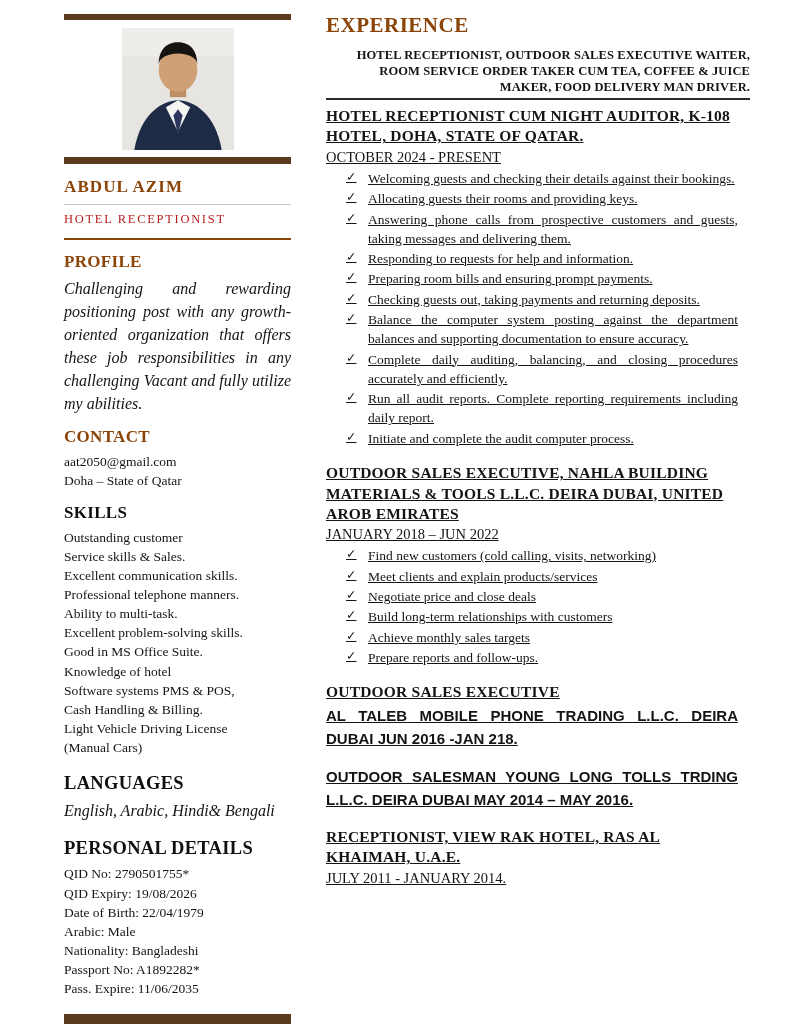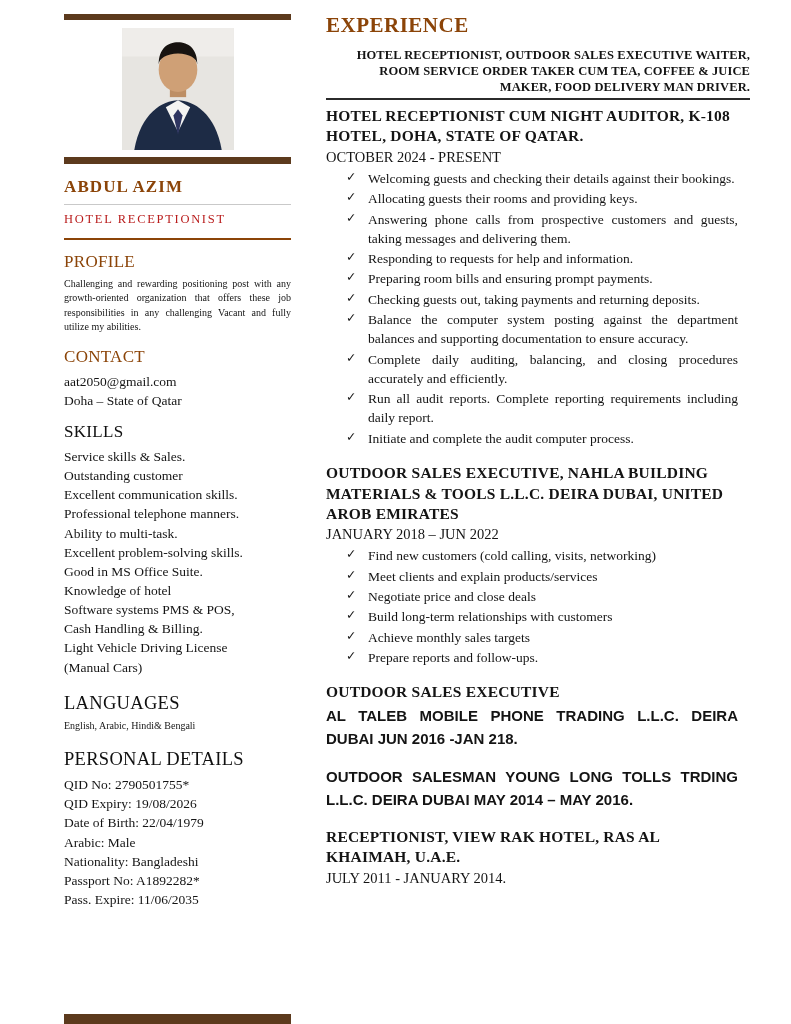--- a/index.html
+++ b/index.html
@@ -18,34 +18,34 @@
   .sidebar { position: absolute; left: 64px; top: 14px; width: 227px; }
   .bar { background: #5c3a1d; }
   .top-bar { height: 6px; }
   .photo { width: 112px; height: 122px; margin: 8px auto 7px auto; background: #dededc; overflow: hidden; }
   .photo svg { display: block; width: 100%; height: 100%; }
   .mid-bar { height: 7px; }
   .name { color: #8b4408; font-size: 17px; font-weight: bold; letter-spacing: 1.1px; margin: 13px 0 0 0; }
   .thin-rule { border: none; border-top: 1px solid #c9c9c9; margin: 7px 0; }
   .role { color: #b91c1c; font-size: 12.5px; letter-spacing: 1.7px; }
   .accent-rule { border: none; border-top: 2px solid #8b4408; margin: 11px 0 0 0; }
-  .s-head { font-size: 17px; font-weight: normal; margin: 12px 0 5px 0; letter-spacing: 0.3px; }
+  .s-head { font-size: 17px; font-weight: bold; margin: 12px 0 5px 0; letter-spacing: 0.3px; }
   .s-head.accent { color: #8b4408; }
   .s-head.dark { color: #101010; }
   .s-head.big { font-size: 18.5px; margin-top: 16px; }
-  .s-text { font-size: 10px; line-height: 1.44; margin: 0 0 2px 0; text-align: justify; }
+  .s-text { font-size: 16px; line-height: 1.44; margin: 0 0 2px 0; text-align: justify; font-style: italic; }
   .s-list .line { font-size: 13.5px; line-height: 1.42; }
   .bottom-bar { position: absolute; left: 64px; bottom: 0; width: 227px; height: 10px; background: #5c3a1d; }
 
   
   .main { position: absolute; left: 326px; top: 13px; width: 424px; }
   .main-head { color: #8b4408; font-size: 21px; font-weight: bold; letter-spacing: 0.5px; margin: 0 0 9px 0; }
   .summary { font-size: 12.5px; font-weight: bold; line-height: 1.28; letter-spacing: 0.1px; margin: 0 0 3px 0; text-align: right; }
   .dark-rule { border: none; border-top: 2px solid #2b2b2b; margin: 2px 0 6px 0; }
-  .job { margin: 0 12px 15px 0; }
+  .job { margin: 0 12px 15px 0; text-decoration: underline; }
   .job-title { font-size: 15.5px; font-weight: bold; line-height: 1.32; letter-spacing: 0.2px; margin: 0; }
   .job-dates { font-size: 14.5px; margin: 2px 0 3px 0; }
   .job-subtitle { font-size: 15px; line-height: 1.4; margin: 1px 0 0 0; }
   .job-subtitle.condensed {
     font-family: "Liberation Sans", sans-serif;
     font-weight: bold;
     font-size: 15px;
     line-height: 1.55;
     letter-spacing: 0px;
     text-align: justify;
@@ -87,22 +87,22 @@
     <p class="s-text">Challenging and rewarding positioning post with any growth-oriented organization that offers these job responsibilities in any challenging Vacant and fully utilize my abilities.</p>
 
     <h2 class="s-head accent">CONTACT</h2>
     <div class="s-list">
         <div class="line">aat2050@gmail.com</div>
         <div class="line">Doha – State of Qatar</div>
       </div>
 
     <h2 class="s-head dark">SKILLS</h2>
     <div class="s-list">
+        <div class="line">Outstanding customer</div>
         <div class="line">Service skills &amp; Sales.</div>
-        <div class="line">Outstanding customer</div>
         <div class="line">Excellent communication skills.</div>
         <div class="line">Professional telephone manners.</div>
         <div class="line">Ability to multi-task.</div>
         <div class="line">Excellent problem-solving skills.</div>
         <div class="line">Good in MS Office Suite.</div>
         <div class="line">Knowledge of hotel</div>
         <div class="line">Software systems PMS &amp; POS,</div>
         <div class="line">Cash Handling &amp; Billing.</div>
         <div class="line">Light Vehicle Driving License</div>
         <div class="line">(Manual Cars)</div>

